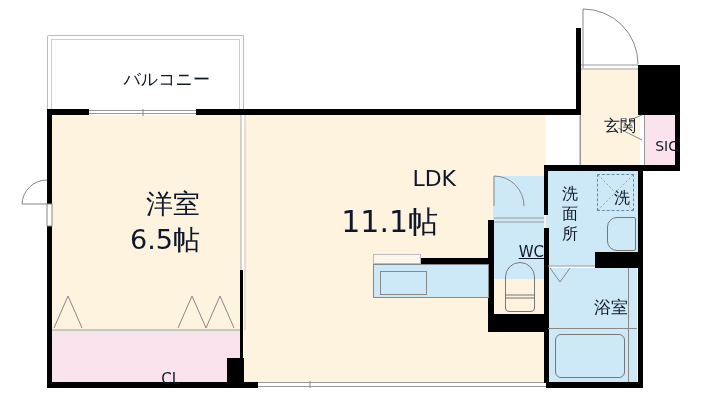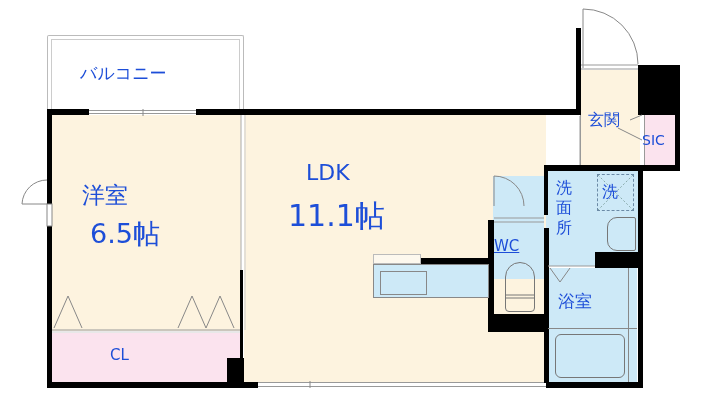--- a/index.html
+++ b/index.html
@@ -1,20 +1,20 @@
 <!DOCTYPE html>
 <html><head>
 <meta charset="utf-8">
 <style>
   html, body { margin:0; padding:0; background:#ffffff; }
   body { width:702px; height:418px; position:relative; overflow:hidden;
          font-family:"DejaVu Sans", sans-serif; }
   .abs { position:absolute; box-sizing:border-box; }
   .wall { background:#000; }
-  .lbl { position:absolute; color:#1d4ed8; white-space:nowrap; text-align:left; }
+  .lbl { position:absolute; color:#0f172a; white-space:nowrap; text-align:right;margin-top:6px; }
   svg { position:absolute; left:0; top:0; }
 </style>
 </head>
 <body>
 
 <div class="abs" style="left:47px;top:35px;width:197px;height:77px;border:1px solid #bbb;border-bottom:none;background:#fff;border-radius:2px 2px 0 0;"></div>
 <div class="abs" style="left:51px;top:39px;width:189px;height:73px;border:1px solid #ccc;border-bottom:none;"></div>
 
 <div class="abs" style="left:52px;top:115px;width:189px;height:216px;background:#fdf3df;"></div>
 <div class="abs" style="left:52px;top:331px;width:189px;height:52px;background:#fbe3ee;border-top:2px solid #e8e8e8;"></div>
@@ -99,24 +99,24 @@
   <line x1="245" y1="115" x2="245" y2="330" stroke="#ccc"></line>
 
   <line x1="580" y1="116" x2="580" y2="165" stroke="#999"></line>
 
   <line x1="143" y1="109" x2="143" y2="116" stroke="#888"></line>
   <line x1="310" y1="381" x2="310" y2="388" stroke="#888"></line>
 </svg>
 
 <div class="lbl" style="left:80px;top:62px;width:130px;font-size:17px;">バルコニー</div>
 
-<div class="lbl" style="left:82px;top:180px;width:110px;font-size:23px;">洋室</div>
+<div class="lbl" style="left:90px;top:180px;width:110px;font-size:27px;">洋室</div>
 <div class="lbl" style="left:90px;top:216px;width:110px;font-size:27px;">6.5帖</div>
 
-<div class="lbl" style="left:110px;top:346px;width:70px;font-size:15px;">CL</div>
+<div class="lbl" style="left:110px;top:364px;width:70px;font-size:15px;">CL</div>
 
 <div class="lbl" style="left:306px;top:160px;width:150px;font-size:22px;">LDK</div>
 <div class="lbl" style="left:288px;top:196px;width:150px;font-size:30px;">11.1帖</div>
 
 <div class="lbl" style="left:588px;top:110px;width:48px;font-size:16px;">玄関</div>
 
 <div class="lbl" style="left:642px;top:132px;width:36px;font-size:14px;">SIC</div>
 
 <div class="lbl" style="left:556px;top:178px;width:22px;font-size:16px;line-height:20px;white-space:normal;word-break:break-all;">洗面所</div>
 

